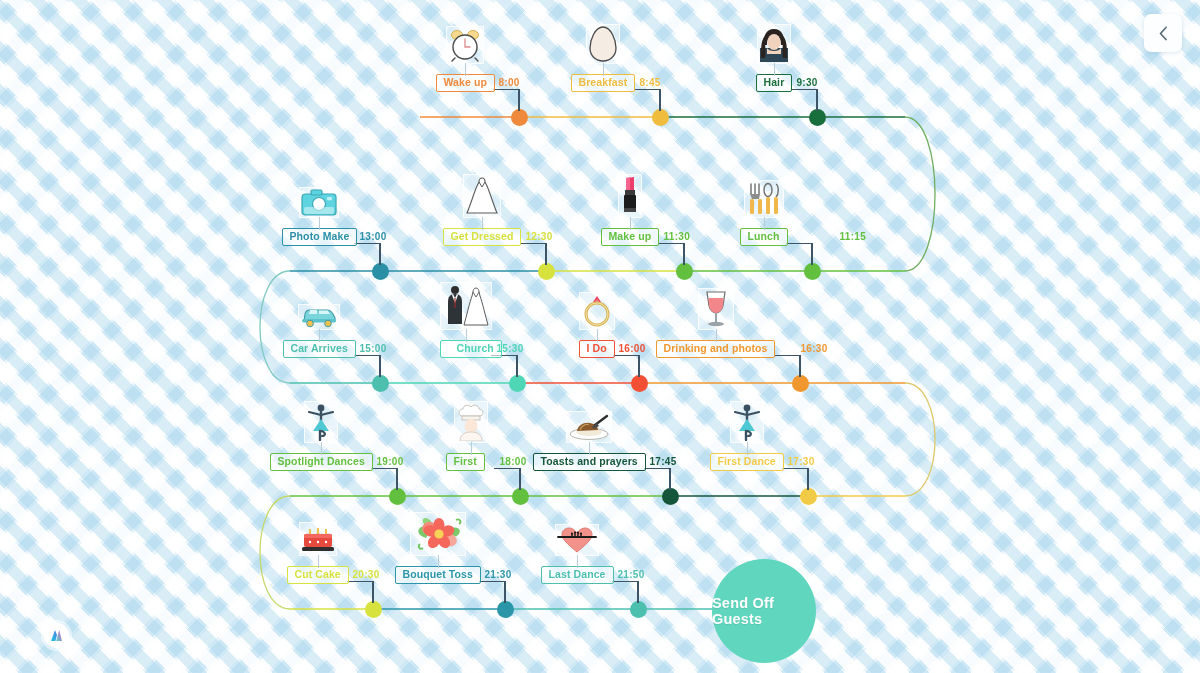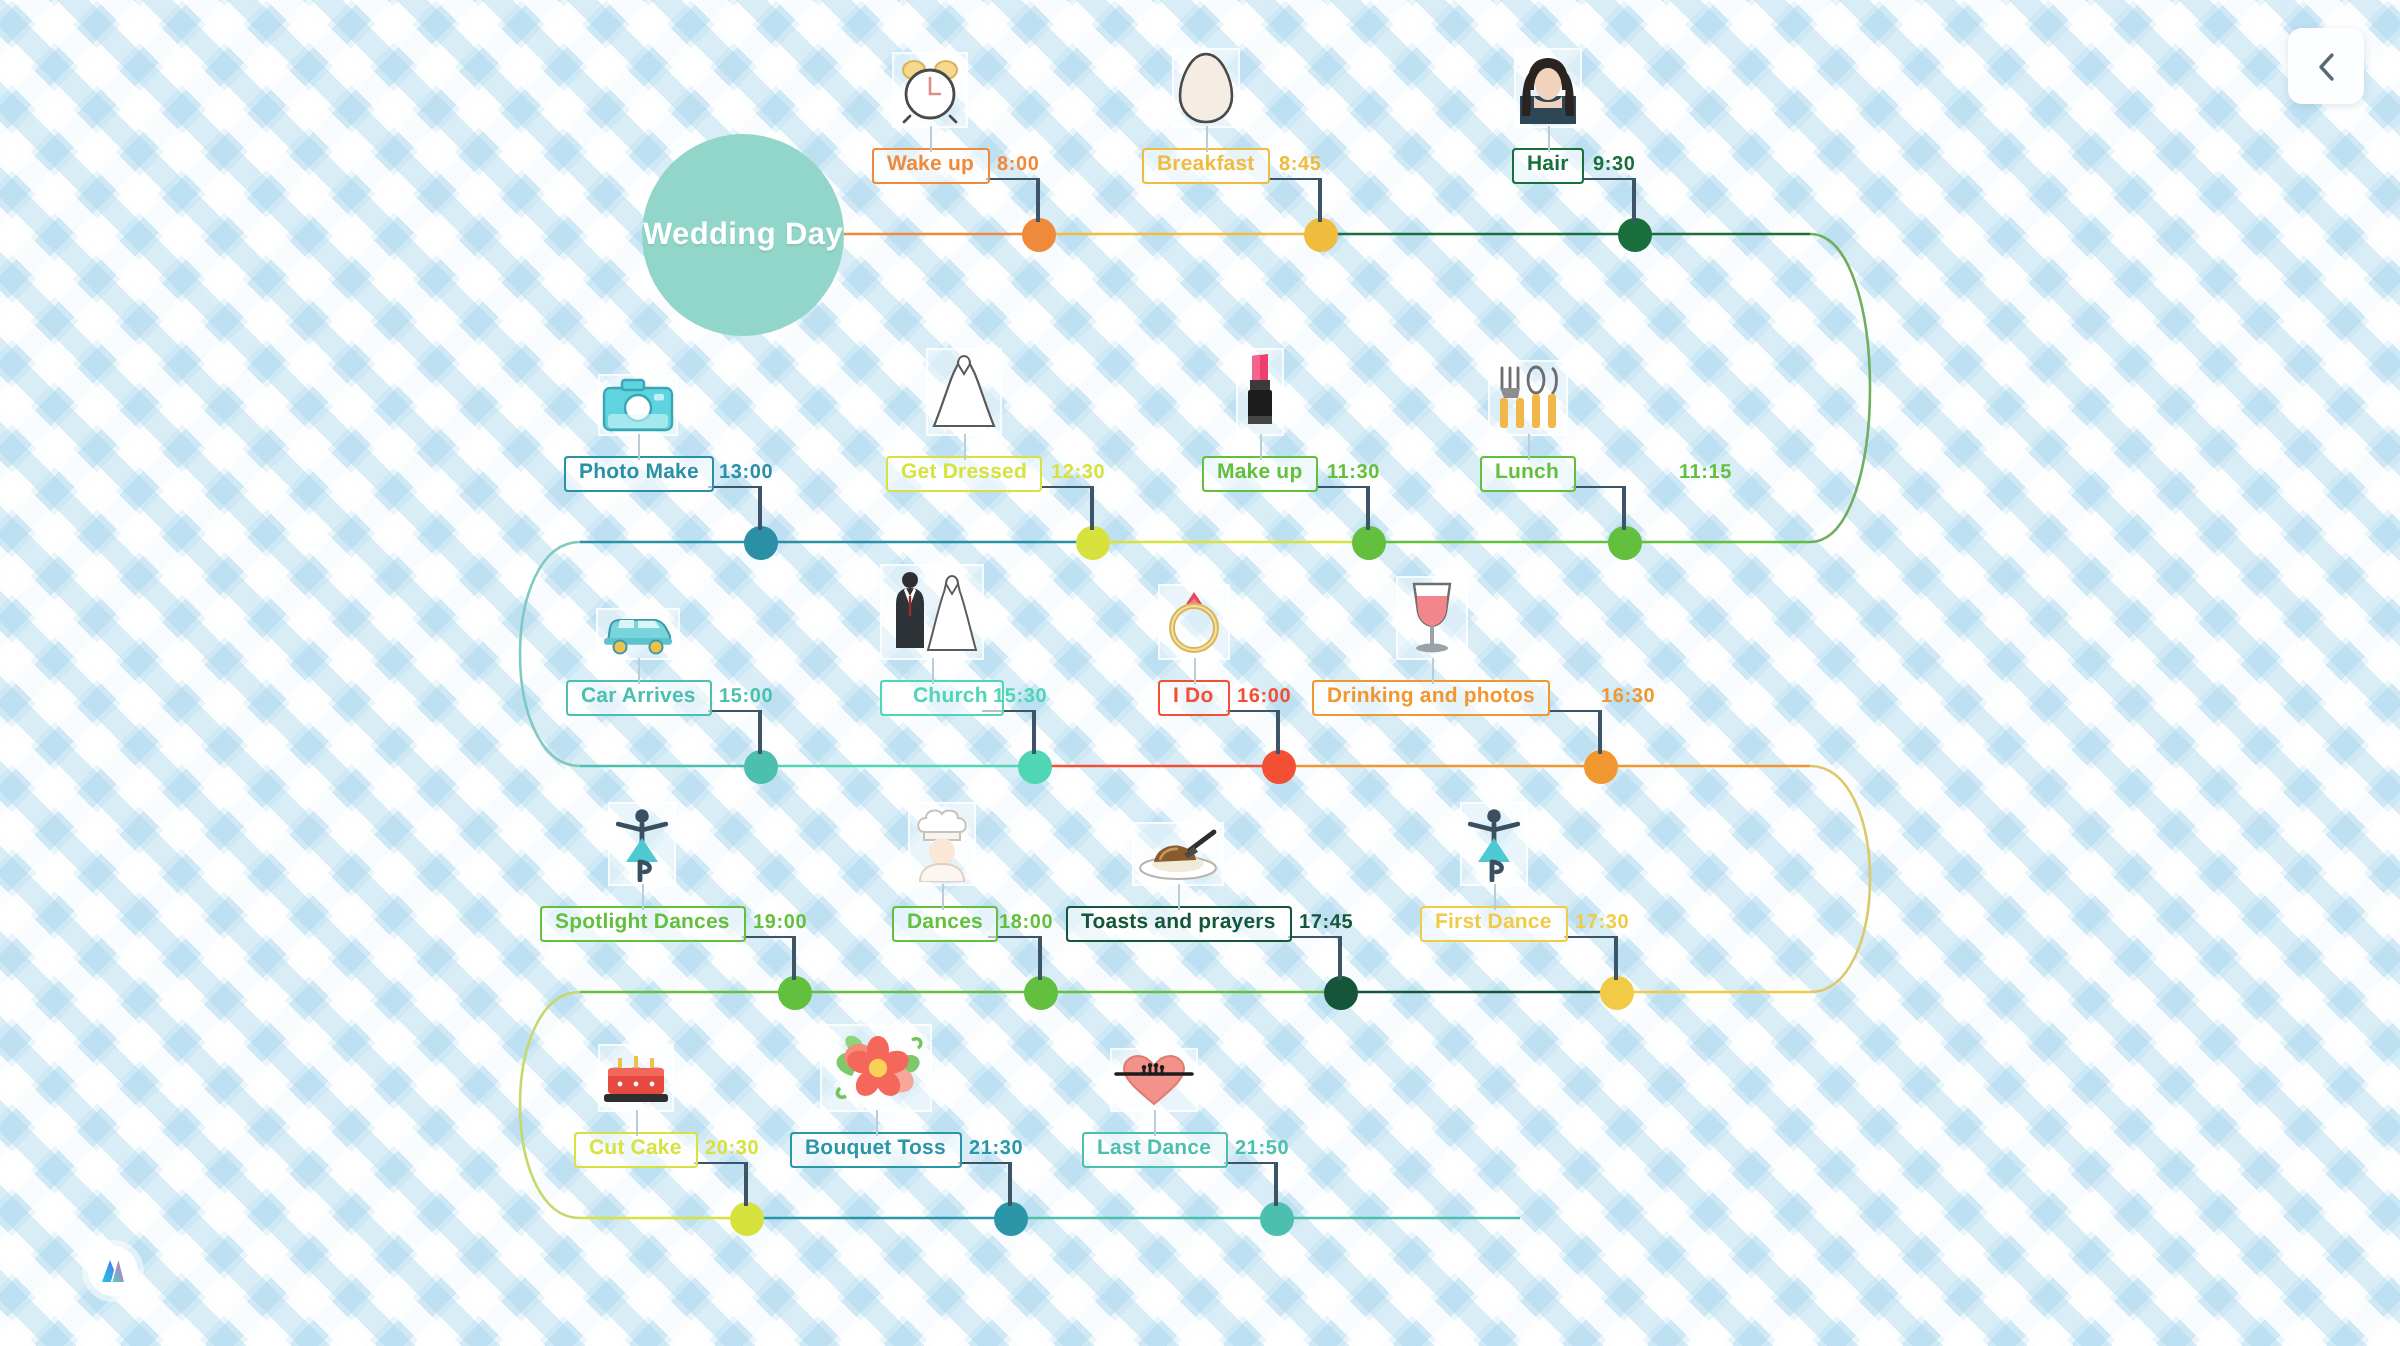--- a/index.html
+++ b/index.html
@@ -175,24 +175,24 @@
         <path d="M 373 609 L 505 609" stroke="#2b96a8"></path>
         <path d="M 505 609 L 638 609" stroke="#4dbfae"></path>
         <path d="M 638 609 L 760 609" stroke="#4dbfae"></path>
         <path d="M 905 117 C 945 117 945 271 905 271" stroke="#6fae5e"></path>
         <path d="M 290 271 C 250 271 250 383 290 383" stroke="#7fc9c0"></path>
         <path d="M 905 383 C 945 383 945 496 905 496" stroke="#ddc96a"></path>
         <path d="M 290 496 C 250 496 250 609 290 609" stroke="#c5d86a"></path>
       </g>
   </svg>
 
-  <div class="terminus" id="start-circle">
-    <span>Wedding Day</span>
+
+  <div class="terminus" id="end-circle">
+    <span>Send Off Guests</span>
   </div>
-
 
   <div id="node-layer">
       <div class="node" style="left: 510.5px; top: 108.5px;">
         <div class="node-dot" style="background: rgb(239, 138, 60);"></div>
         <div class="node-stem" style="height: 22px; top: -20px;"></div>
         <div class="node-stem" style="height: 1.5px; width: 26px; top: -20px; left: -18px;"></div>
         <div class="node-label" style="color: rgb(239, 138, 60); border-color: rgb(239, 138, 60); top: -35px; left: -75px;">Wake up</div>
         <div class="node-time" style="color: rgb(239, 138, 60); top: -32px; left: -12px;">8:00</div>
         <div class="node-icon" style="width: 38px; height: 38px; left: -64.5px; top: -83px;">
           <svg width="34" height="34" viewBox="0 0 34 34">
@@ -404,21 +404,21 @@
             <path d="M27 12 L39 3" stroke="#2e2e2e" stroke-width="2.4" stroke-linecap="round"></path>
             <path d="M24 14 L29 10 L31 13 L26 16 Z" fill="#4a4a4a"></path>
           </svg>
         </div>
         <div class="icon-stem" style="left: -72.5px; top: -46px; height: 13px;"></div>
       </div>
       <div class="node" style="left: 511.5px; top: 487.5px;">
         <div class="node-dot" style="background: rgb(99, 192, 63);"></div>
         <div class="node-stem" style="height: 22px; top: -20px;"></div>
         <div class="node-stem" style="height: 1.5px; width: 26px; top: -20px; left: -18px;"></div>
-        <div class="node-label" style="color: rgb(99, 192, 63); border-color: rgb(99, 192, 63); top: -35px; left: -66px;">Dances</div>
+        <div class="node-label" style="color: rgb(99, 192, 63); border-color: rgb(99, 192, 63); top: -35px; left: -66px;">First</div>
         <div class="node-time" style="color: rgb(99, 192, 63); top: -32px; left: -12px;">18:00</div>
         <div class="node-icon" style="width: 34px; height: 42px; left: -58px; top: -87px;">
           <svg width="30" height="38" viewBox="0 0 30 38">
             <path d="M6 13 C2 13 2 6 7 6 C7 2 13 1 15 4 C17 1 23 2 23 6 C28 6 28 13 24 13 Z" fill="#ffffff" stroke="#c8c2ba" stroke-width="1"></path>
             <rect x="6" y="13" width="18" height="4" fill="#f7f4f0" stroke="#c8c2ba" stroke-width="1"></rect>
             <ellipse cx="15" cy="23" rx="6.5" ry="7" fill="#fbe7d8"></ellipse>
             <path d="M15 29 C7 29 4 33 4 38 L26 38 C26 33 23 29 15 29 Z" fill="#fdf6f0" stroke="#d9cfc6" stroke-width="1"></path>
           </svg>
         </div>
         <div class="icon-stem" style="left: -41px; top: -46px; height: 13px;"></div>

